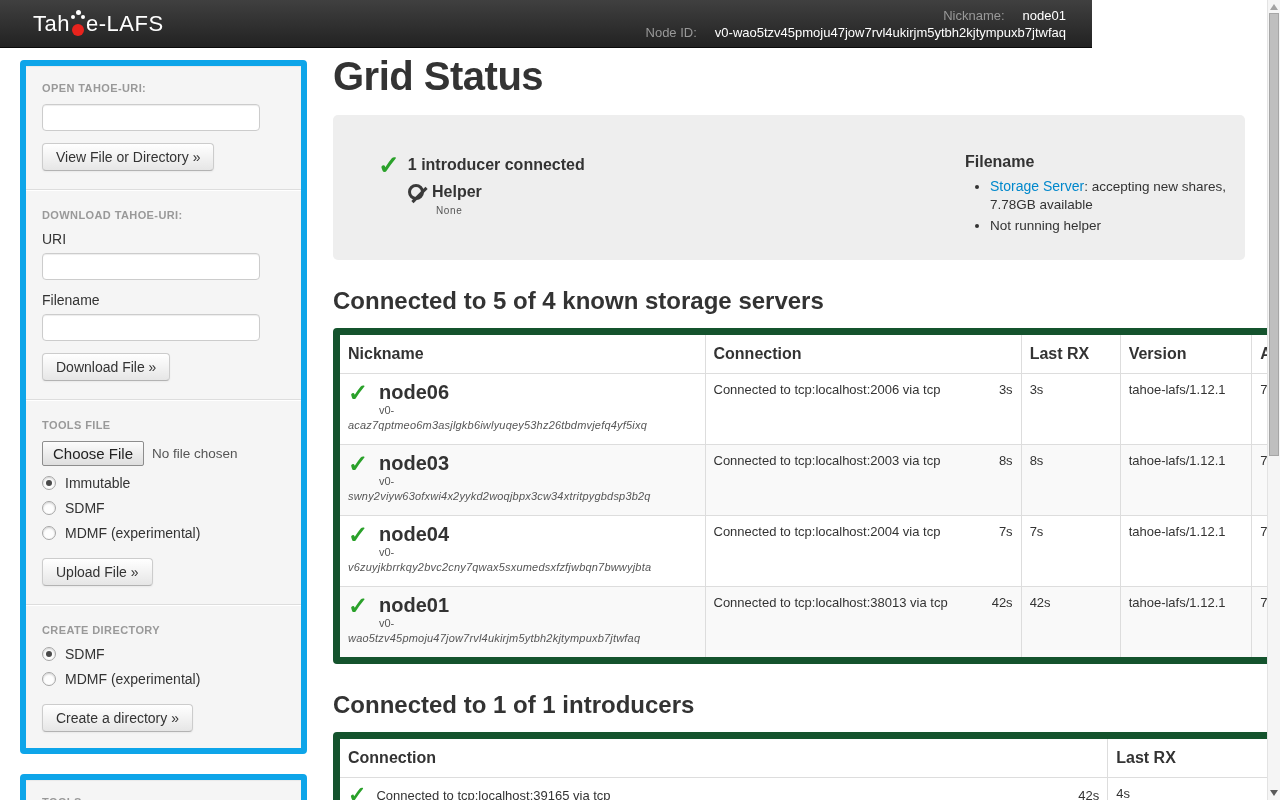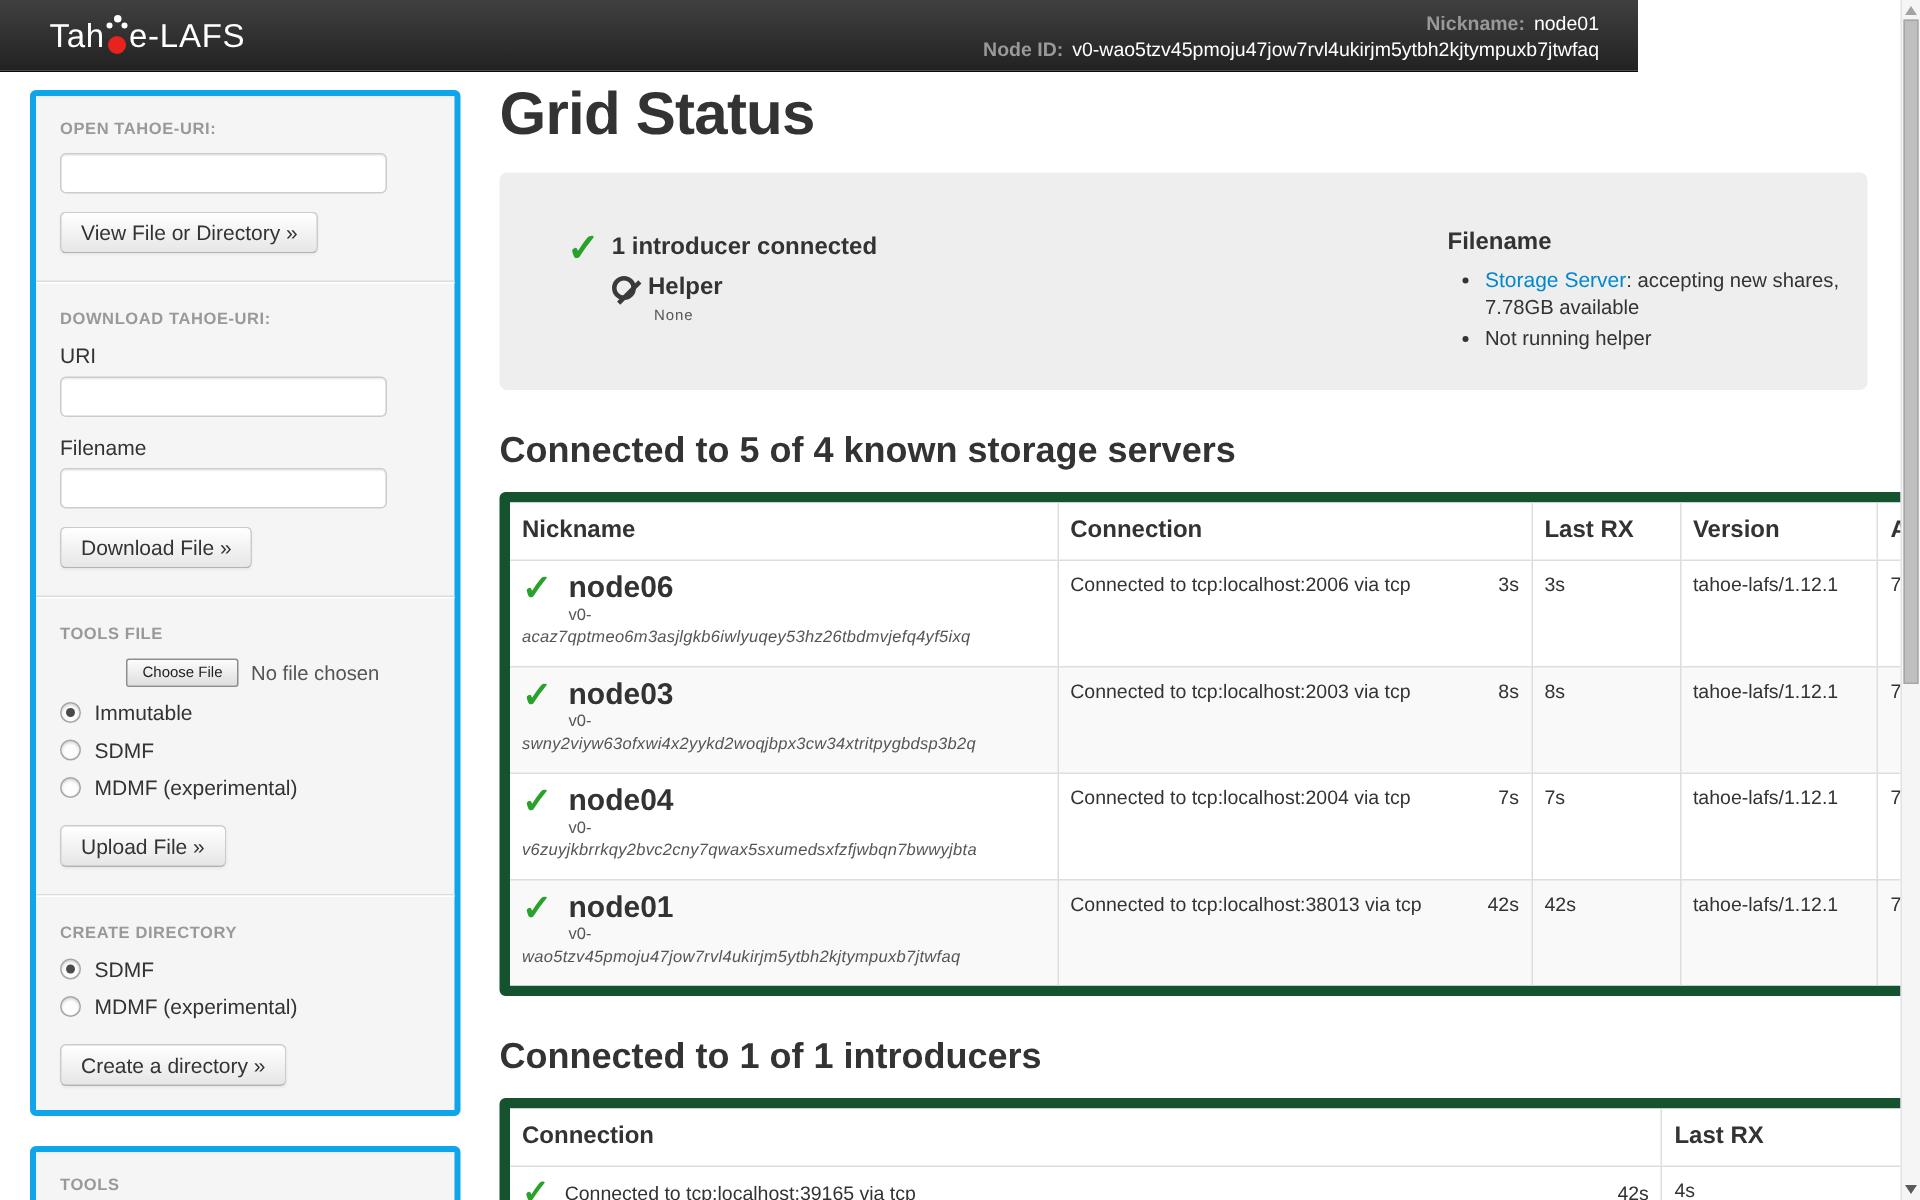--- a/index.html
+++ b/index.html
@@ -17,48 +17,48 @@
     display:flex; justify-content:space-between; align-items:center;
     padding:0 26px 0 33px;
   }
   .brand { display:flex; align-items:center; color:#fff; font-size:22px; letter-spacing:.5px; font-weight:500; }
   .logo-o { position:relative; display:inline-block; width:14px; height:30px; margin:0 1px; }
   .logo-o .ball { position:absolute; bottom:3px; left:1px; width:12px; height:12px; border-radius:50%; background:#e8231d; }
   .logo-o .d1 { position:absolute; top:1px; left:5px; width:5px; height:5px; border-radius:50%; background:#fff; }
   .logo-o .d2 { position:absolute; top:6px; left:0px;  width:4px; height:4px; border-radius:50%; background:#fff; }
   .logo-o .d3 { position:absolute; top:6px; left:10px; width:4px; height:4px; border-radius:50%; background:#fff; }
   .node-info { text-align:right; font-size:13px; line-height:17px; }
-  .node-info .lbl { color:#999; font-weight:bold; margin-right:6px; }
+  .node-info .lbl { color:#999; font-weight:normal; margin-right:18px; }
   .node-info .val { color:#fff; }
 
   
   .sidebar { position:absolute; left:20px; top:60px; width:287px; }
   .well {
-    background:#f5f5f5; border:4px solid #0ea5e9; border-radius:4px;
+    background:#f5f5f5; border:6px solid #0ea5e9; border-radius:4px;
     padding:16px; box-shadow:inset 0 1px 1px rgba(0,0,0,.05);
   }
   .divider { border:0; border-top:1px solid #ddd; border-bottom:1px solid #fff; margin:18px -16px; }
   .section-title { color:#999; font-size:11px; font-weight:bold; letter-spacing:.4px; margin-bottom:10px; }
   .field-label { font-size:14px; color:#333; margin:8px 0 6px; }
   input.text {
     width:218px; height:27px; border:1px solid #ccc; border-radius:4px;
     padding:2px 8px; font-size:13px; font-family:"Liberation Sans",sans-serif;
     box-shadow:inset 0 1px 1px rgba(0,0,0,.075); margin-bottom:4px; background:#fff;
   }
   .btn {
     display:inline-block; padding:5px 13px; font-size:14px; color:#333;
     background:linear-gradient(#fff,#e6e6e6); border:1px solid #ccc; border-bottom-color:#b3b3b3;
     border-radius:4px; cursor:pointer; margin-top:8px;
     box-shadow:inset 0 1px 0 rgba(255,255,255,.2), 0 1px 2px rgba(0,0,0,.05);
     font-family:"Liberation Sans",sans-serif;
   }
   .file-row { display:flex; align-items:center; margin-bottom:6px; }
   .file-btn {
     border:1px solid #8d8d8d; background:linear-gradient(#fcfcfc,#dedede);
-    padding:3px 10px; font-size:10px; border-radius:2px; color:#222; cursor:pointer; white-space:nowrap;margin-left:44px;
+    padding:3px 10px; font-size:15px; border-radius:2px; color:#222; cursor:pointer; white-space:nowrap;
   }
   .file-status { color:#555; font-size:13.5px; margin-left:8px; }
   .radio-row { display:flex; align-items:center; margin:9px 0; font-size:14px; color:#333; }
   .radio {
     width:14px; height:14px; border-radius:50%; border:1px solid #a6a6a6;
     background:#fdfdfd; margin-right:9px; position:relative; flex:none;
     box-shadow:inset 0 1px 2px rgba(0,0,0,.18);
   }
   .radio.checked::after { content:""; position:absolute; left:3px; top:3px; right:3px; bottom:3px; border-radius:50%; background:#4a4a4a; }
   .tools-box { margin-top:20px; }

